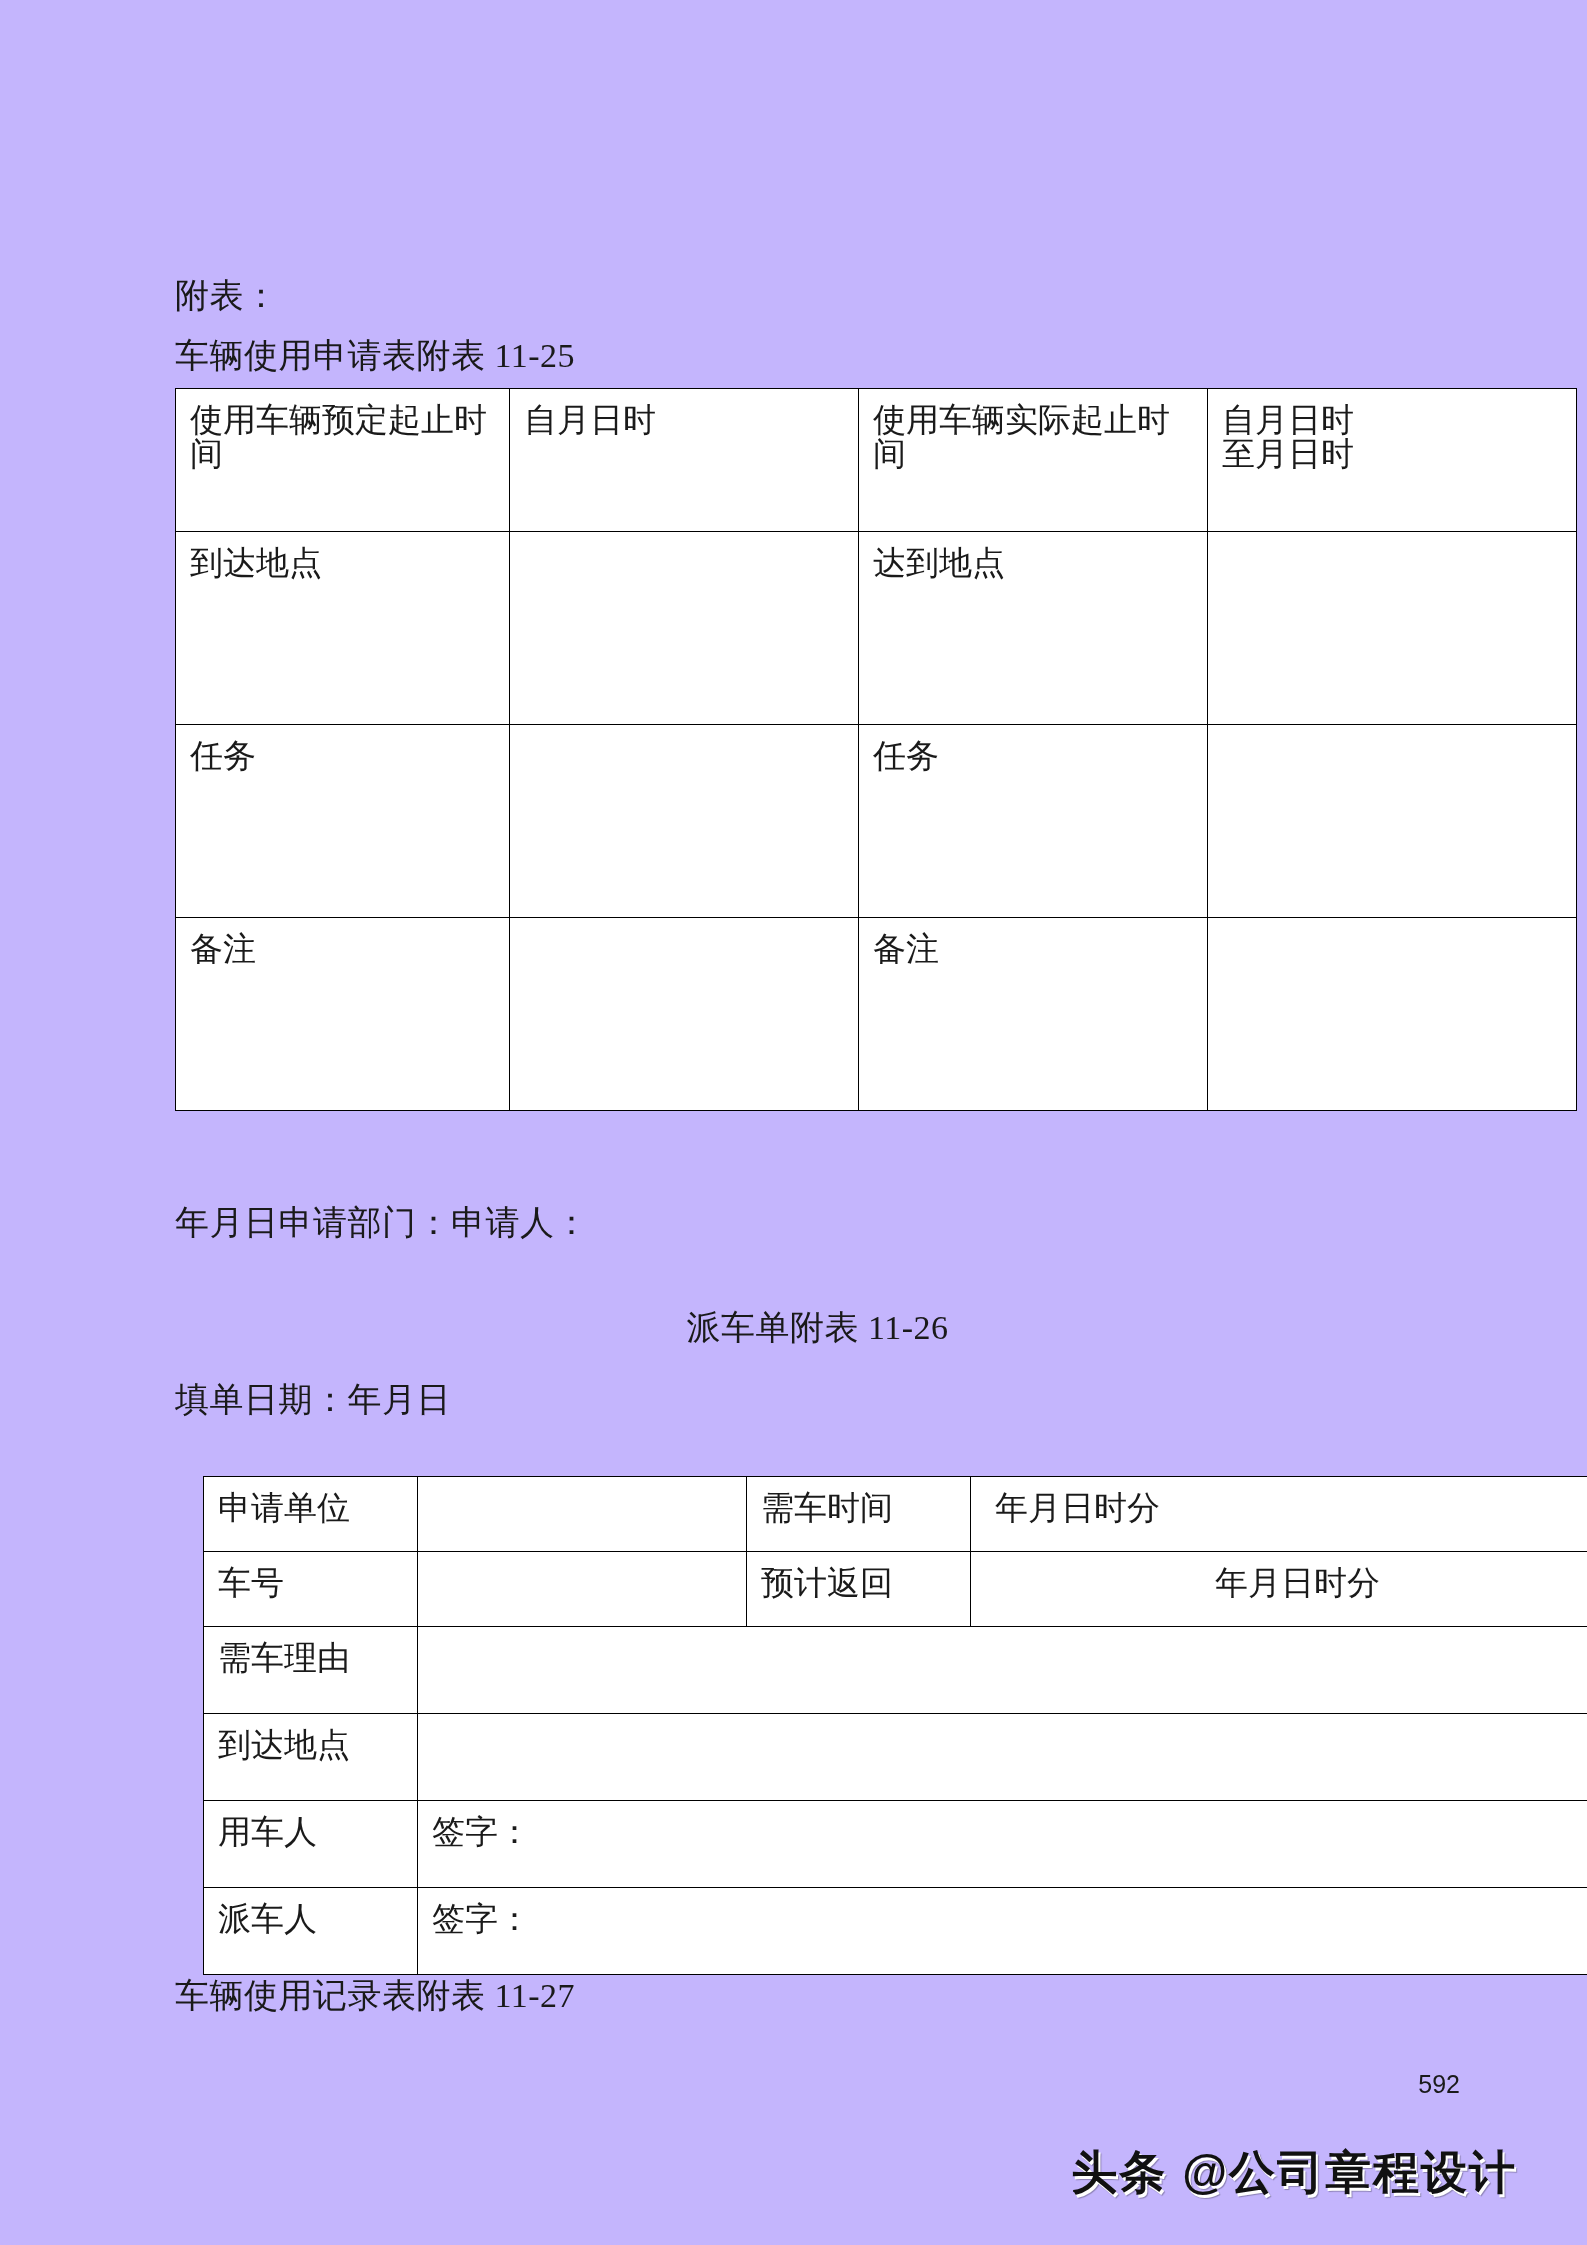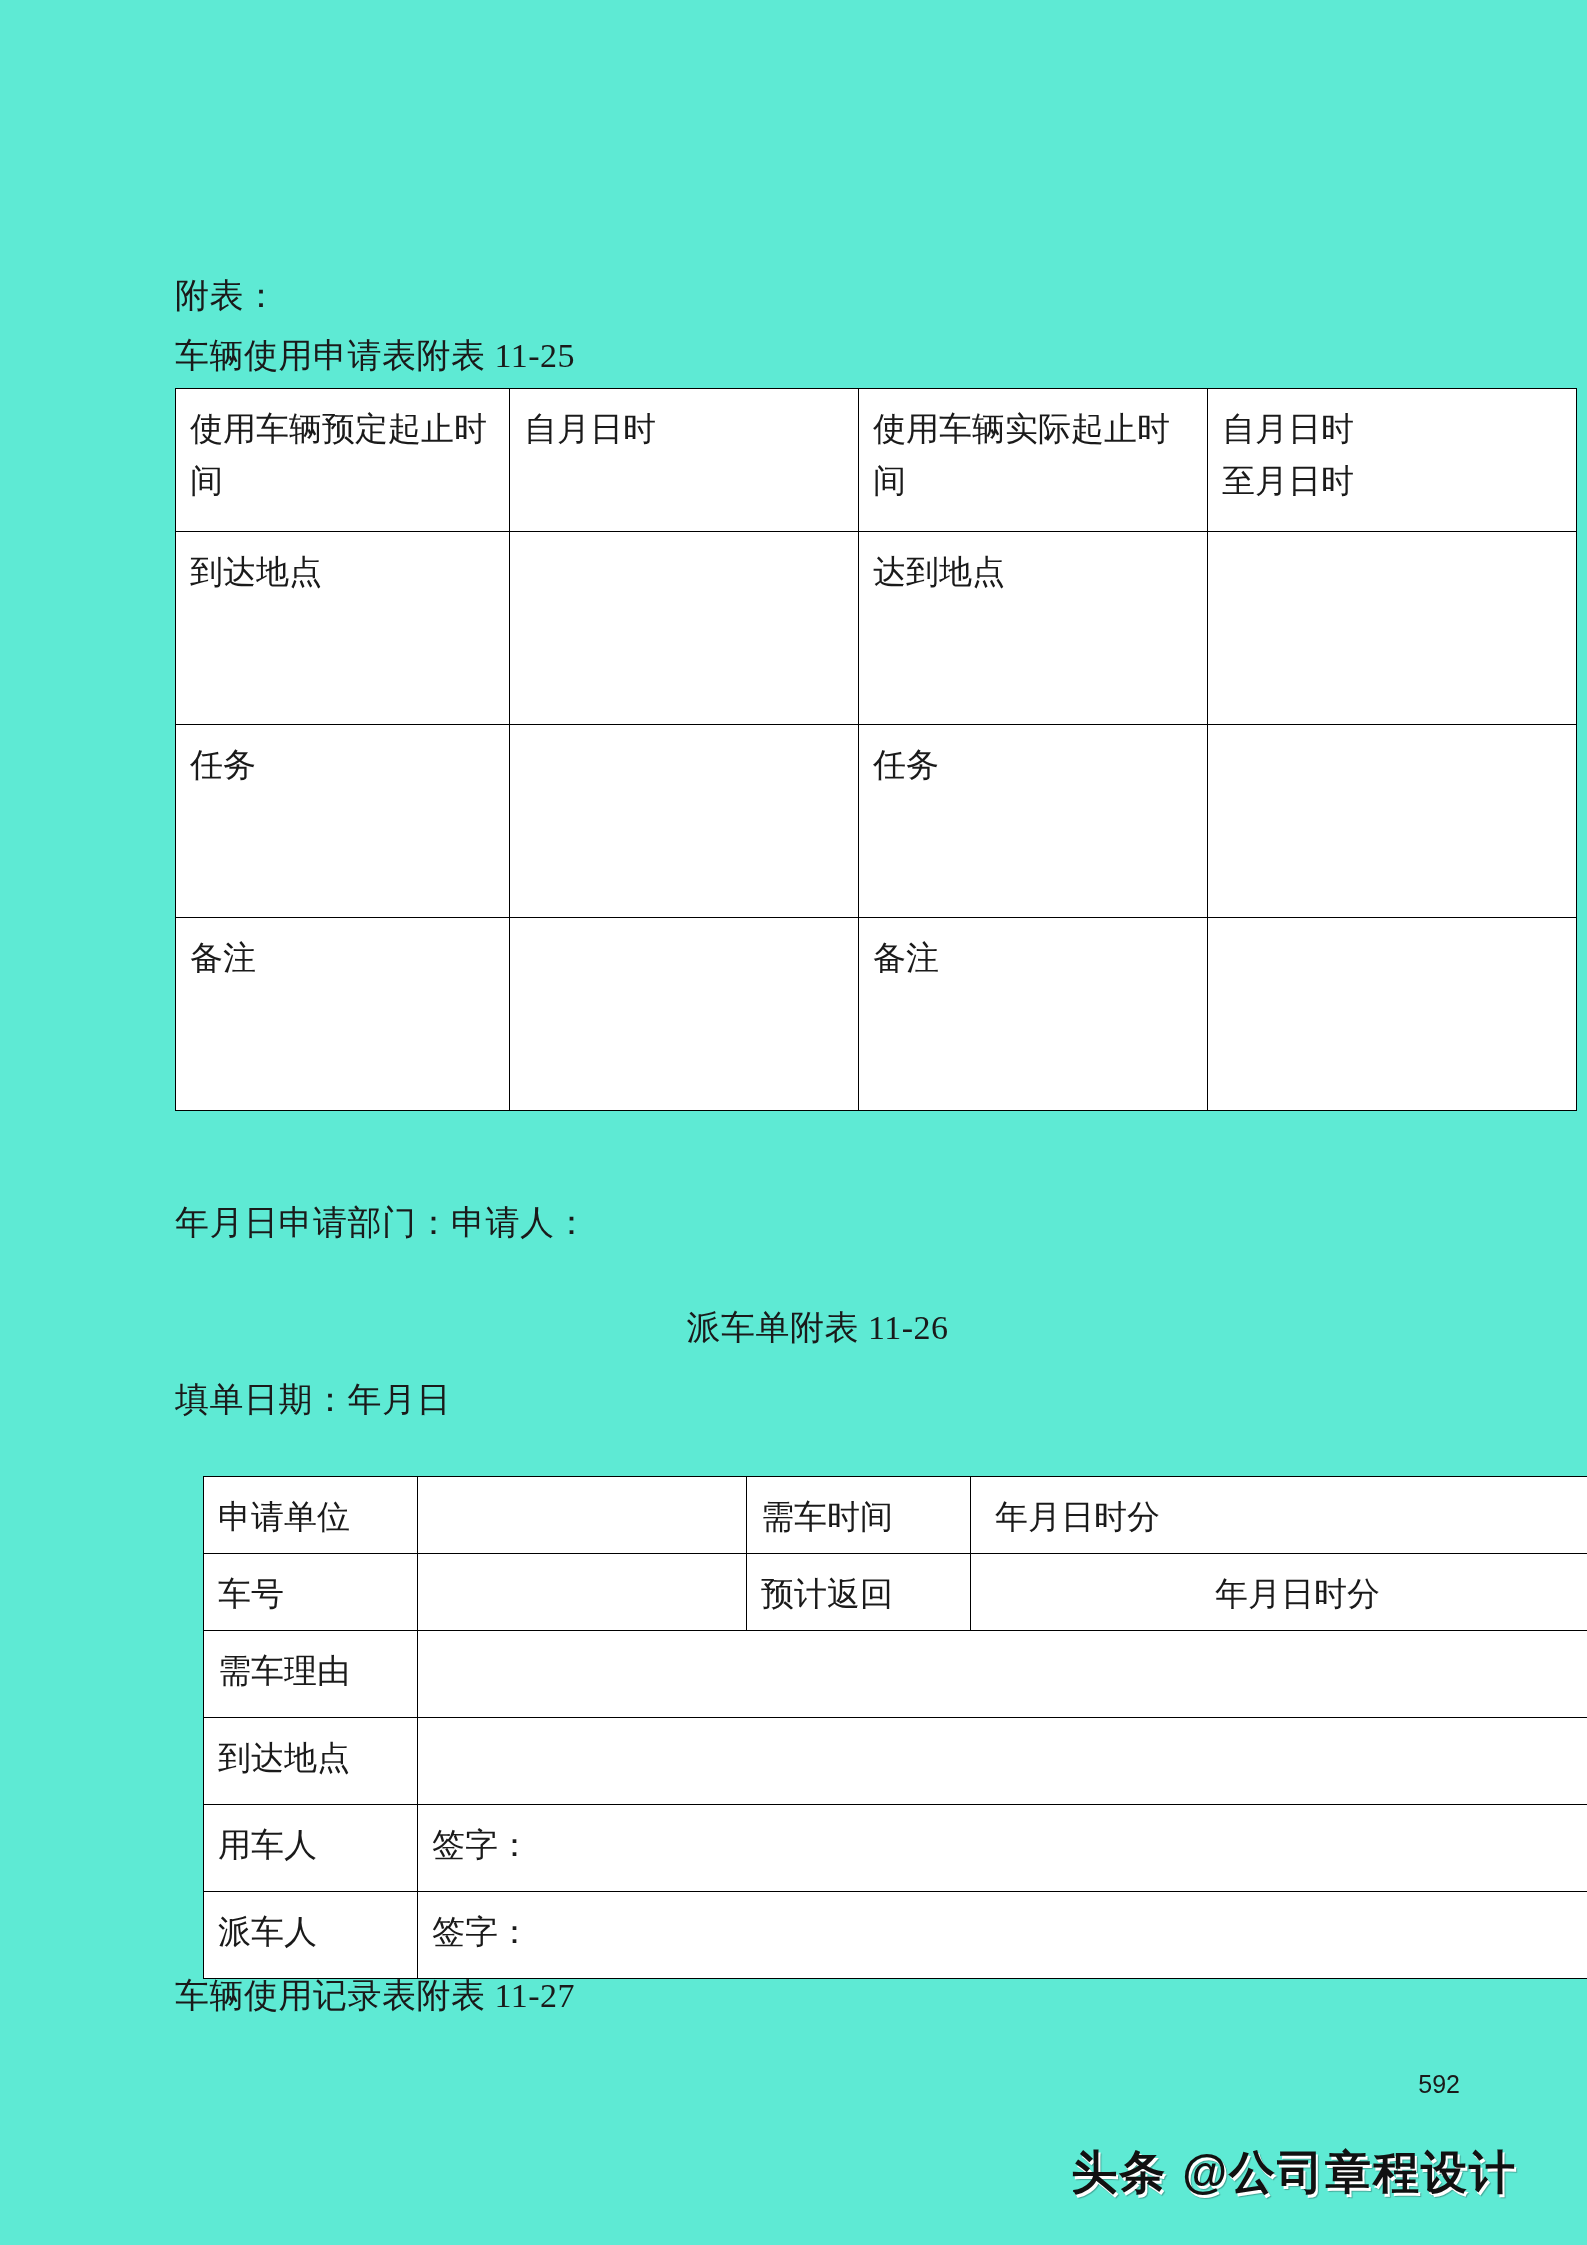--- a/index.html
+++ b/index.html
@@ -8,21 +8,21 @@
     background: #ffffff;
   }
   body {
     font-family: "Liberation Serif", "DejaVu Serif", serif;
     color: #000000;
   }
   .page {
     position: relative;
     width: 1587px;
     height: 2245px;
-    background: #5eead4;
+    background: #c4b5fd;
     overflow: hidden;
     box-sizing: border-box;
   }
 
   
   .line {
     font-size: 34px;
     line-height: 56px;
     letter-spacing: 0.5px;
     white-space: pre;
@@ -43,21 +43,21 @@
     position: absolute;
     border-collapse: collapse;
     table-layout: fixed;
     background: #fff;
   }
   table.doc td {
     border: 1.5px solid #000000;
     vertical-align: top;
     padding: 14px 14px 10px 14px;
     font-size: 33px;
-    line-height: 52px;
+    line-height: 34px;
     color: #1a1a1a;
     word-break: break-all;
   }
   td.blank { }
   td.ctr { text-align: center; vertical-align: middle; }
   td.mid { vertical-align: middle; }
 
   
   #table1 { left: 175px; top: 388px; width: 1285px; }
   #table1 .c1 { width: 305px; }

